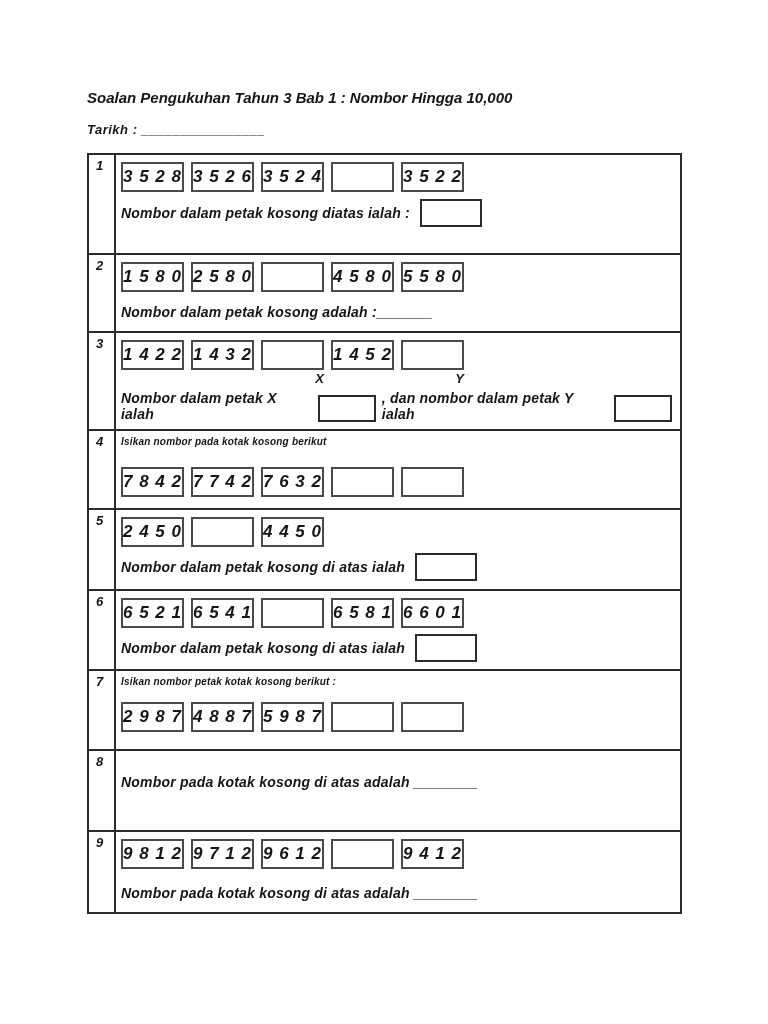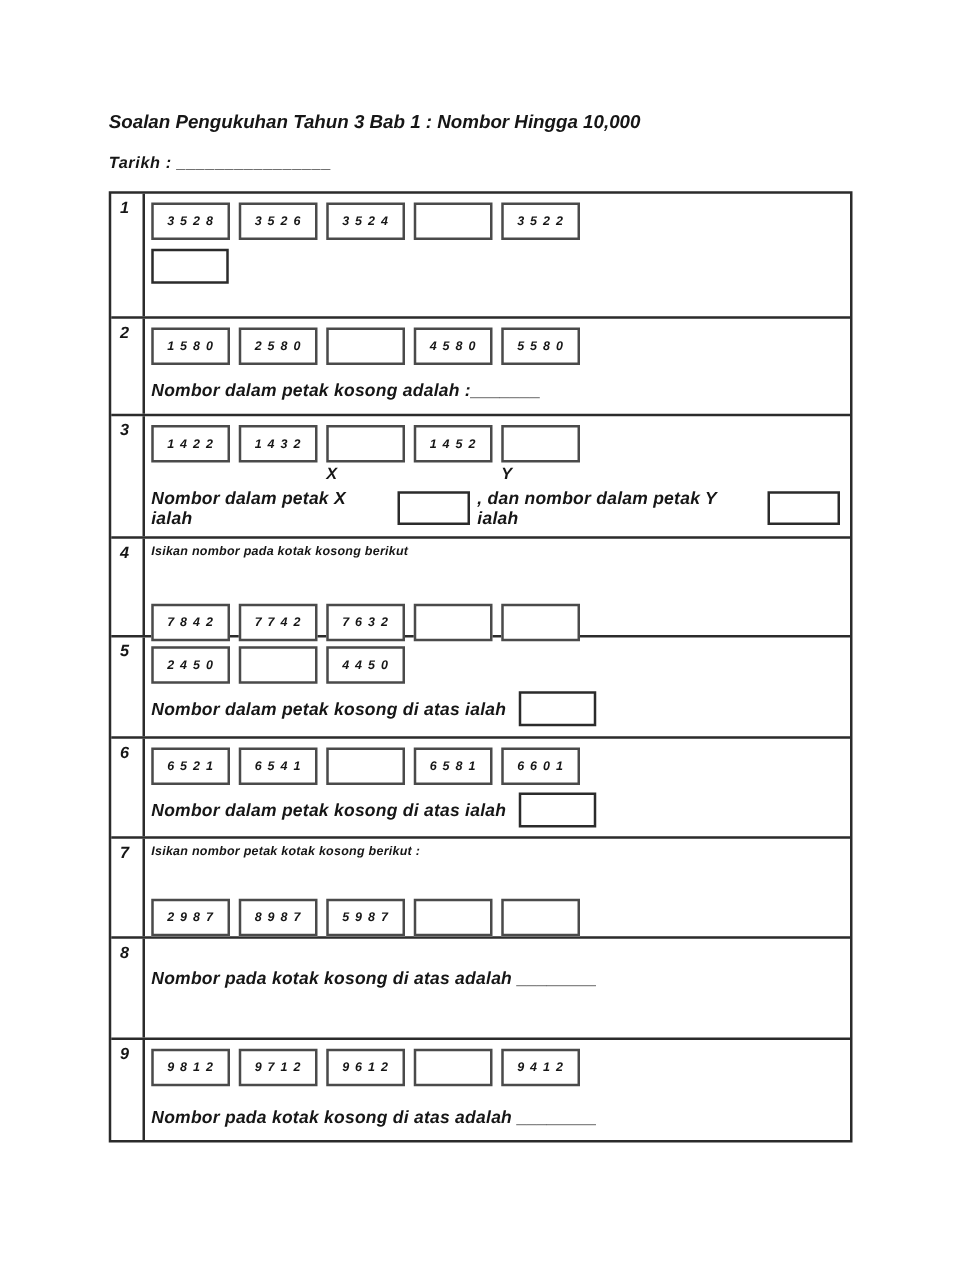--- a/index.html
+++ b/index.html
@@ -40,31 +40,31 @@
     padding:3px 0 0 7px;
     font-size:13px;
   }
   .qcontent{flex:1;padding:7px 8px 0 5px;box-sizing:border-box;}
   .boxes{display:flex;gap:7px;}
   .nbox{
     width:63px;height:30px;
     border:2px solid #4a4a4a;
     box-sizing:border-box;
     display:flex;align-items:center;justify-content:center;
-    font-size:10px;letter-spacing:1px;
+    font-size:17px;letter-spacing:1px;
     background:#fff;
   }
   .qline{display:flex;align-items:center;gap:10px;font-size:14px;letter-spacing:.2px;}
   .ans{
     width:62px;height:28px;
     border:2px solid #2b2b2b;
     box-sizing:border-box;background:#fff;flex:none;
   }
   .ans.small{width:58px;height:27px;}
-  .col{display:flex;flex-direction:column;align-items:flex-start;width:63px;}
+  .col{display:flex;flex-direction:column;align-items:flex-end;width:63px;}
   .blabel{font-size:13px;height:17px;line-height:17px;}
   .instr{font-size:10px;letter-spacing:.2px;margin-top:-2px;}
 </style>
 </head>
 <body>
 
 <div class="sheet">
 
   <div class="title">Soalan Pengukuhan Tahun 3 Bab 1 : Nombor Hingga 10,000</div>
   <div class="date-line">Tarikh : ________________</div>
@@ -75,20 +75,21 @@
       <div class="qnum">1</div>
       <div class="qcontent">
         <div class="boxes">
           <div class="nbox">3 5 2 8</div>
           <div class="nbox">3 5 2 6</div>
           <div class="nbox">3 5 2 4</div>
           <div class="nbox"></div>
           <div class="nbox">3 5 2 2</div>
         </div>
         <div class="qline" style="margin-top:7px;">
+          <span>Nombor dalam petak kosong diatas ialah :</span>
           <span class="ans"></span>
         </div>
       </div>
     </div>
 
     <div class="qrow q2">
       <div class="qnum">2</div>
       <div class="qcontent">
         <div class="boxes">
           <div class="nbox">1 5 8 0</div>
@@ -121,34 +122,34 @@
           </div>
           <div class="col">
             <div class="nbox">1 4 5 2</div>
             <div class="blabel"></div>
           </div>
           <div class="col">
             <div class="nbox"></div>
             <div class="blabel">Y</div>
           </div>
         </div>
-        <div class="qline" style="margin-top:3px;gap:6px;">
+        <div class="qline" style="margin-top:3px;gap:6px;align-items:flex-end;">
           <span>Nombor dalam petak X ialah</span>
           <span class="ans small"></span>
           <span>, dan nombor dalam petak Y ialah</span>
           <span class="ans small"></span>
         </div>
       </div>
     </div>
 
     <div class="qrow q4">
       <div class="qnum">4</div>
       <div class="qcontent">
         <div class="instr">Isikan nombor pada kotak kosong berikut</div>
-        <div class="boxes" style="margin-top:36px;">
+        <div class="boxes" style="margin-top:20px;">
           <div class="nbox">7 8 4 2</div>
           <div class="nbox">7 7 4 2</div>
           <div class="nbox">7 6 3 2</div>
           <div class="nbox"></div>
           <div class="nbox"></div>
         </div>
       </div>
     </div>
 
     <div class="qrow q5">
@@ -180,23 +181,23 @@
           <span>Nombor dalam petak kosong di atas ialah</span>
           <span class="ans"></span>
         </div>
       </div>
     </div>
 
     <div class="qrow q7">
       <div class="qnum">7</div>
       <div class="qcontent">
         <div class="instr">Isikan nombor petak kotak kosong berikut :</div>
-        <div class="boxes" style="margin-top:32px;">
+        <div class="boxes" style="margin-top:15px;">
           <div class="nbox">2 9 8 7</div>
-          <div class="nbox">8 9 8 7</div>
+          <div class="nbox">4 8 8 7</div>
           <div class="nbox">5 9 8 7</div>
           <div class="nbox"></div>
           <div class="nbox"></div>
         </div>
       </div>
     </div>
 
     <div class="qrow q8">
       <div class="qnum">8</div>
       <div class="qcontent">

